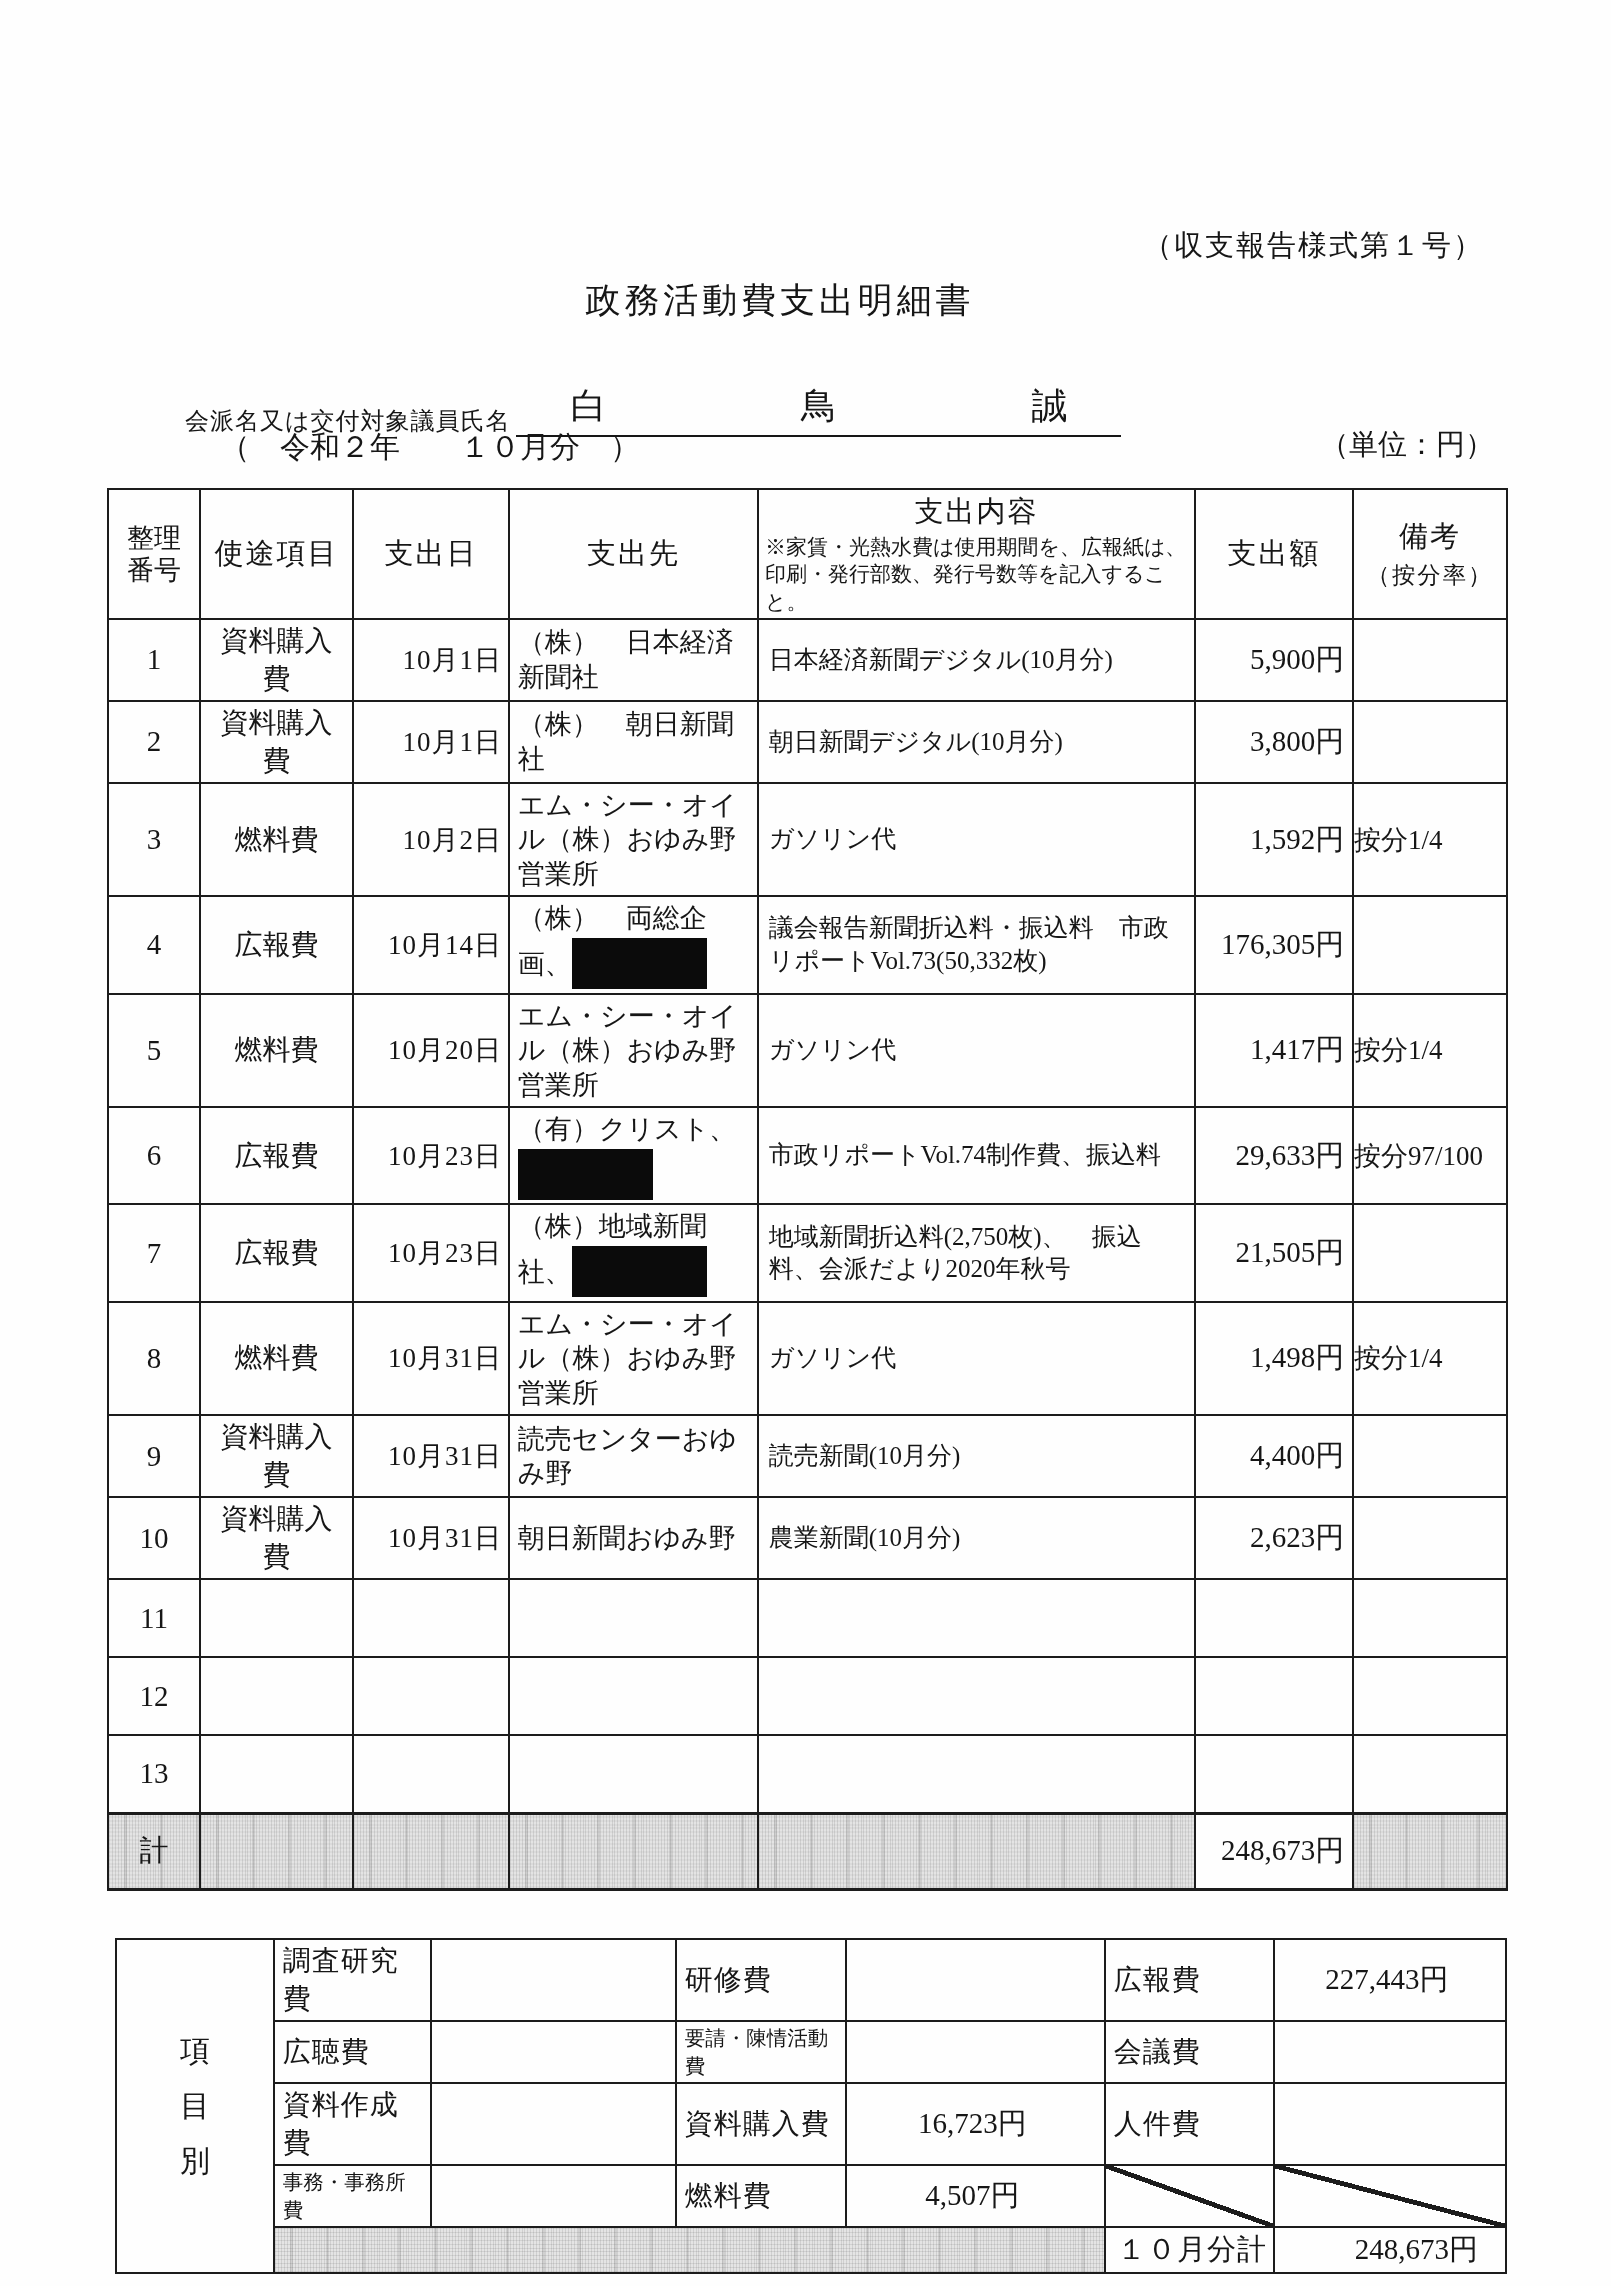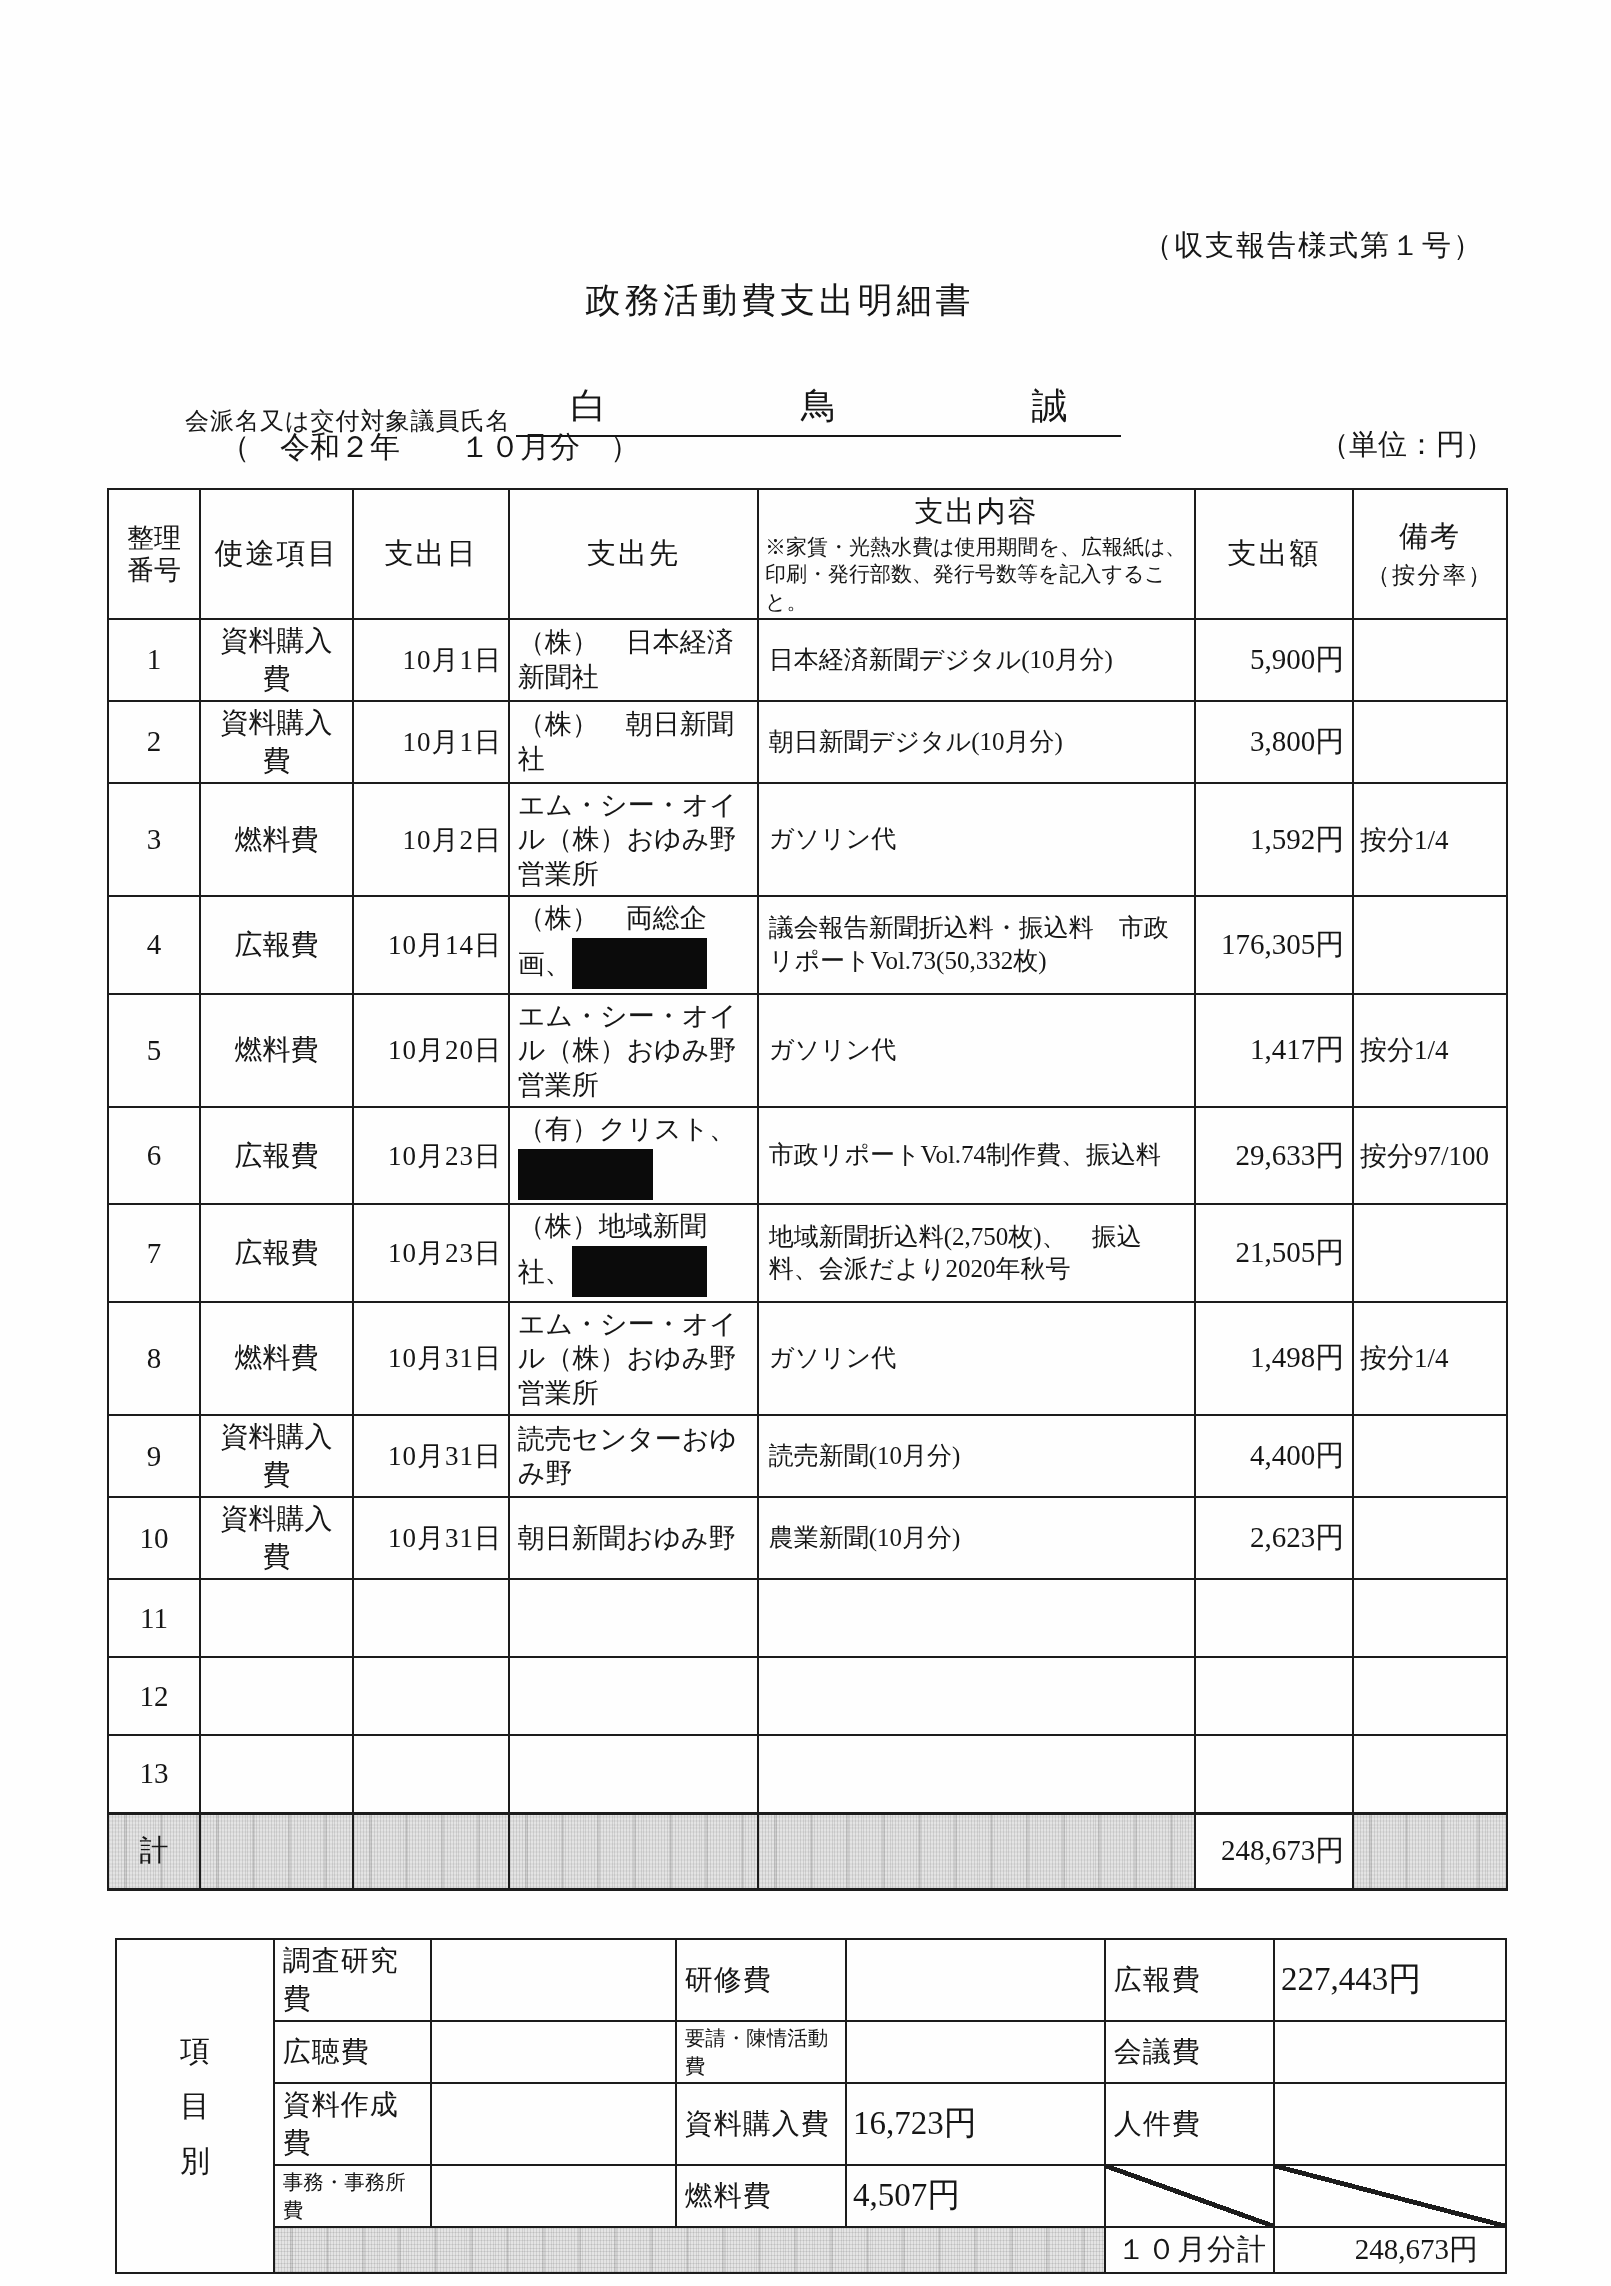--- a/index.html
+++ b/index.html
@@ -46,32 +46,32 @@
   .h-desc .h-desc-title{font-size:29px;text-align:center;letter-spacing:2px;}
   .h-desc .h-desc-note{font-size:21px;text-align:left;line-height:1.3;margin-top:2px;letter-spacing:0;}
   .h-note-sub{font-size:23.4px;display:block;margin-top:2px;}
   .main-table tbody td{height:78px;}
   .c-no{text-align:center;font-size:29px;}
   .c-cat{text-align:center;font-size:28px;}
   .c-date{text-align:right;font-size:27px;letter-spacing:1px;}
   .c-payee{text-align:left;font-size:27px;line-height:1.28;padding:3.9px 3.9px 3.9px 7.8px;}
   .c-desc{text-align:left;font-size:25px;line-height:1.3;padding-left:9.8px;}
   .c-amt{text-align:right;font-size:29px;padding-right:7.8px;}
-  .c-note{text-align:left;font-size:27px;padding-left:6px;}
+  .c-note{text-align:left;font-size:27px;padding-left:0;}
   .total-row td{height:76px;border-top:3.9px solid #1c1c1c;border-bottom:3.9px solid #1c1c1c;}
   .redact{display:inline-block;width:135px;height:51px;background:#0b0b0b;vertical-align:-15.6px;margin-top:2px;}
 
   
   .summary-table{margin-left:115px;margin-top:47px;width:1390px;border:2.9px solid #1c1c1c;}
   .summary-table td{height:46px;}
   .side-cell{border-right:2px solid #1c1c1c;}
   .side-cell div{font-size:30px;text-align:center;line-height:1.0;margin:25px 0;}
   .lbl{font-size:28px;text-align:left;padding-left:7.8px;letter-spacing:1px;}
   .lbl.small{font-size:20.5px;letter-spacing:0;}
-  .val{font-size:33px;text-align:left;padding-right:12px;}
+  .val{font-size:29px;text-align:center;padding-right:12px;}
   .slash{
     background:linear-gradient(to top right,
       transparent calc(50% - 2.4px),
       #1c1c1c calc(50% - 2.4px),
       #1c1c1c calc(50% + 2.4px),
       transparent calc(50% + 2.4px));
   }
   .sum-label{font-size:29px;text-align:right;letter-spacing:1px;margin-left:36px;}
   .sum-value{font-size:29px;text-align:right;padding-right:27px;}
 </style>

